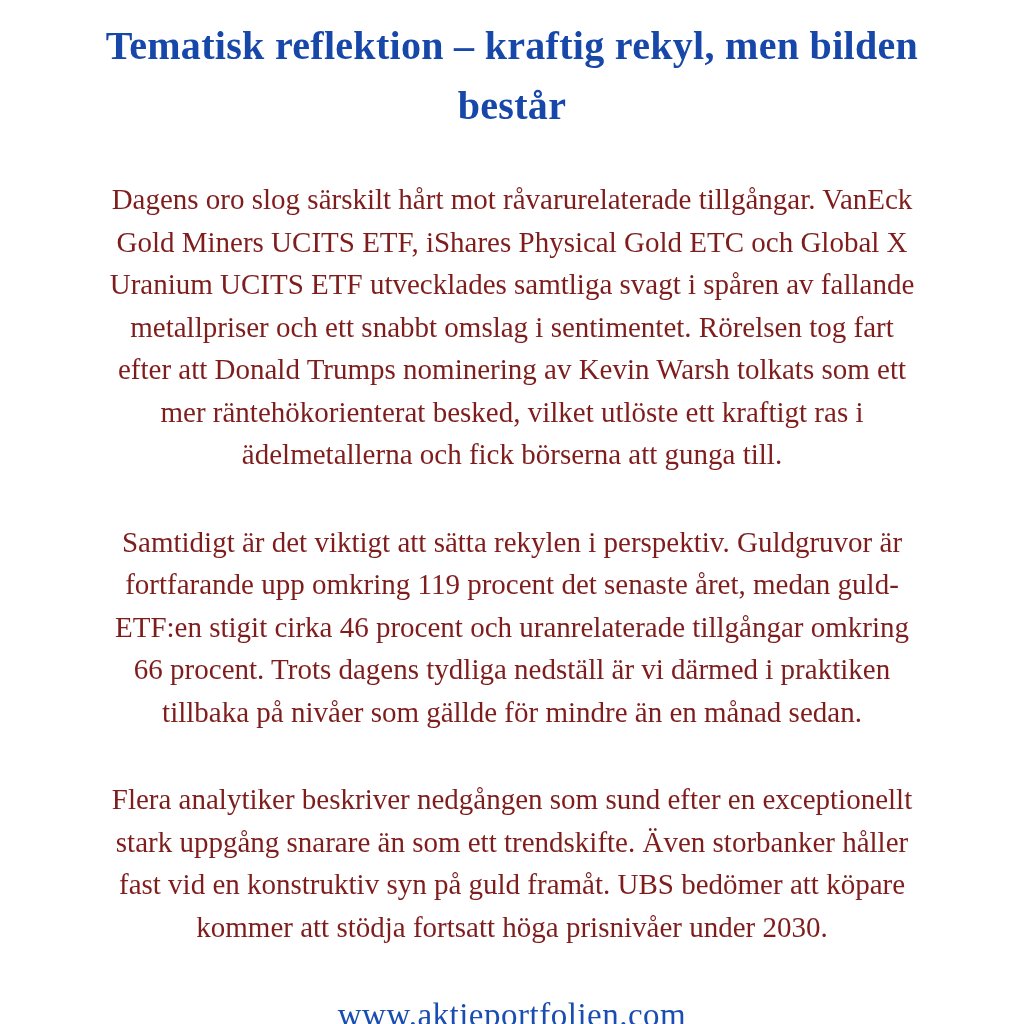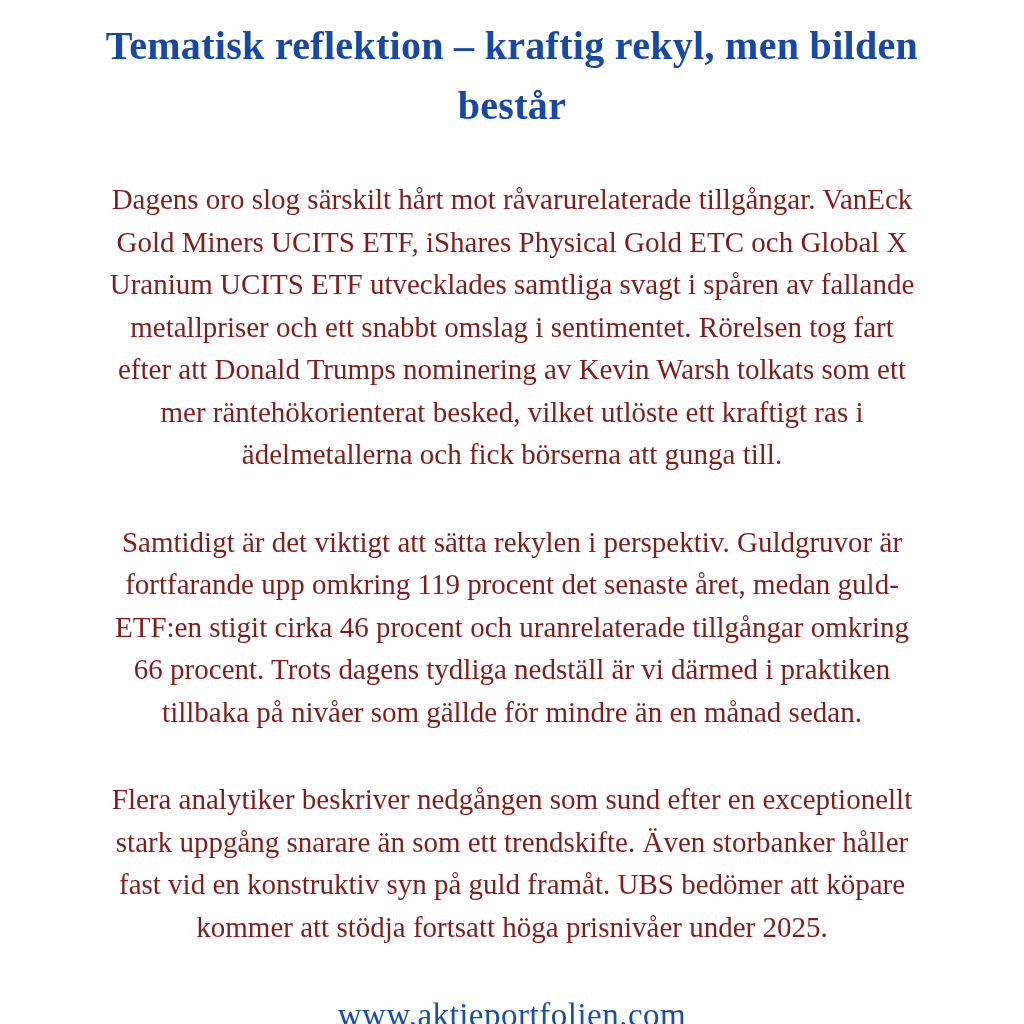--- a/index.html
+++ b/index.html
@@ -66,16 +66,16 @@
 
   <p class="article-paragraph">Samtidigt är det viktigt att sätta rekylen i perspektiv. Guldgruvor är
 fortfarande upp omkring 119 procent det senaste året, medan guld-
 ETF:en stigit cirka 46 procent och uranrelaterade tillgångar omkring
 66 procent. Trots dagens tydliga nedställ är vi därmed i praktiken
 tillbaka på nivåer som gällde för mindre än en månad sedan.</p>
 
   <p class="article-paragraph">Flera analytiker beskriver nedgången som sund efter en exceptionellt
 stark uppgång snarare än som ett trendskifte. Även storbanker håller
 fast vid en konstruktiv syn på guld framåt. UBS bedömer att köpare
-kommer att stödja fortsatt höga prisnivåer under 2025.</p>
+kommer att stödja fortsatt höga prisnivåer under 2030.</p>
 
   <a class="website-link">www.aktieportfoljen.com</a>
 </div>
 
 </body></html>

